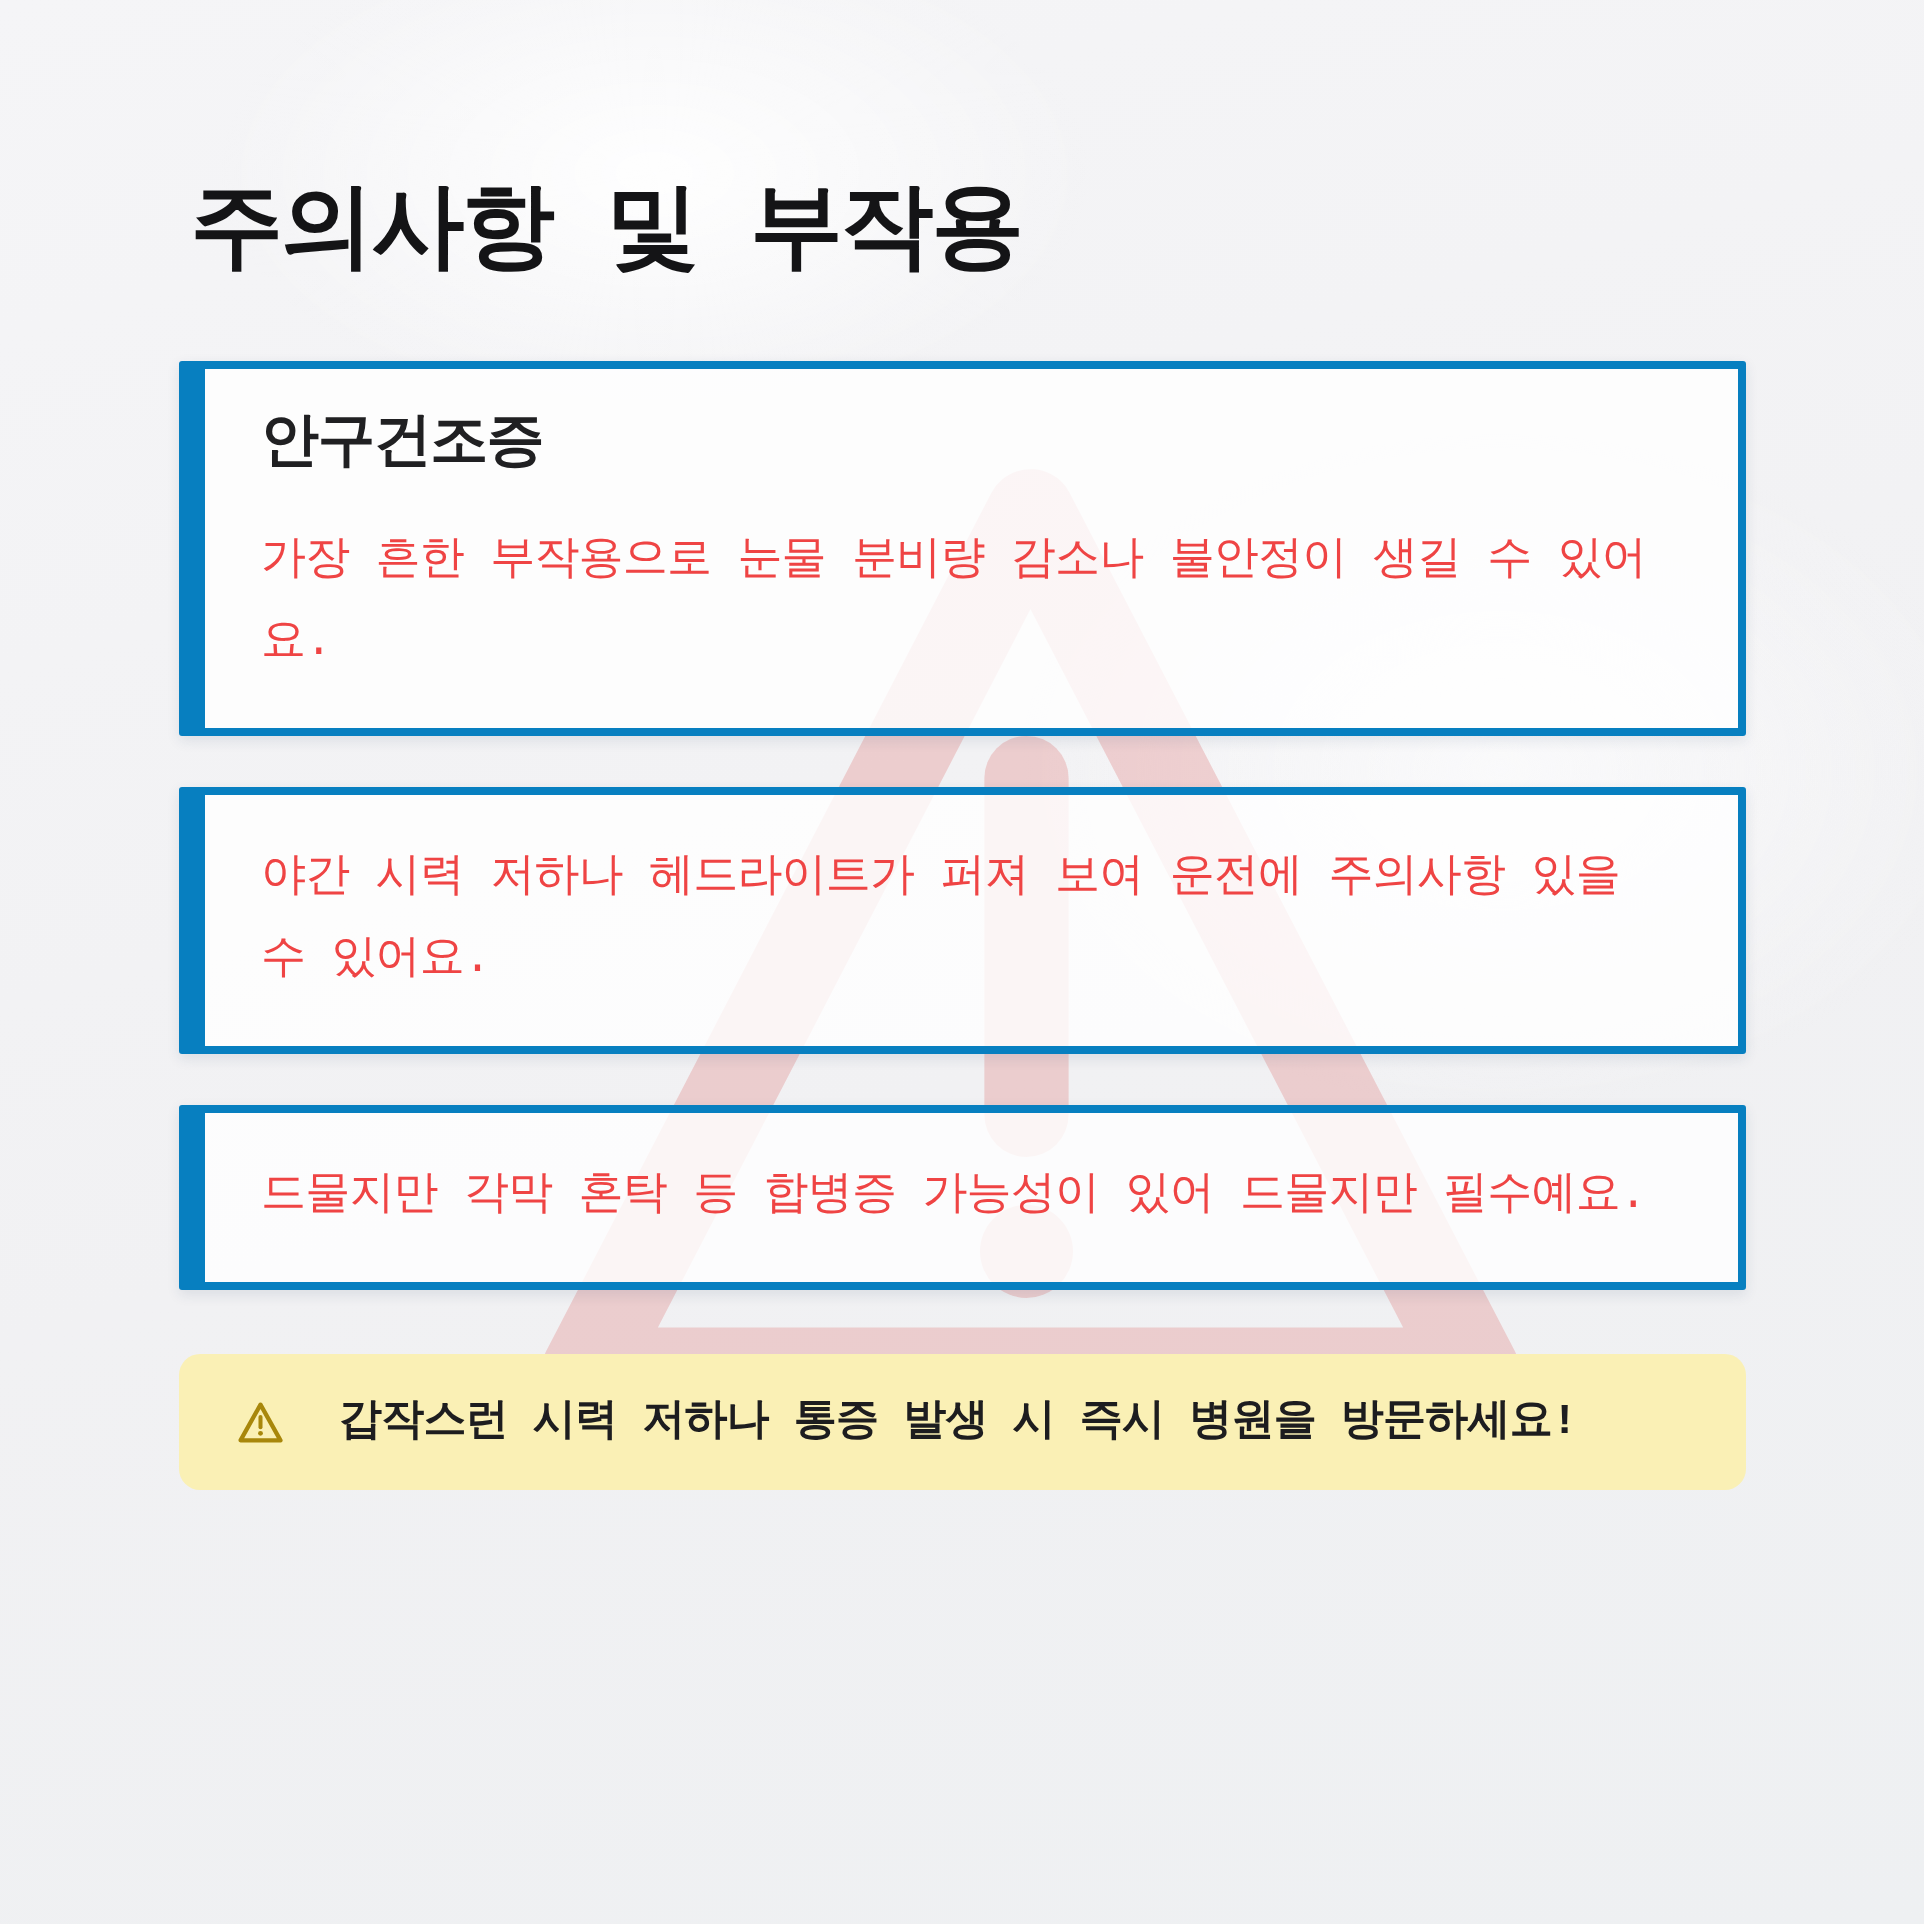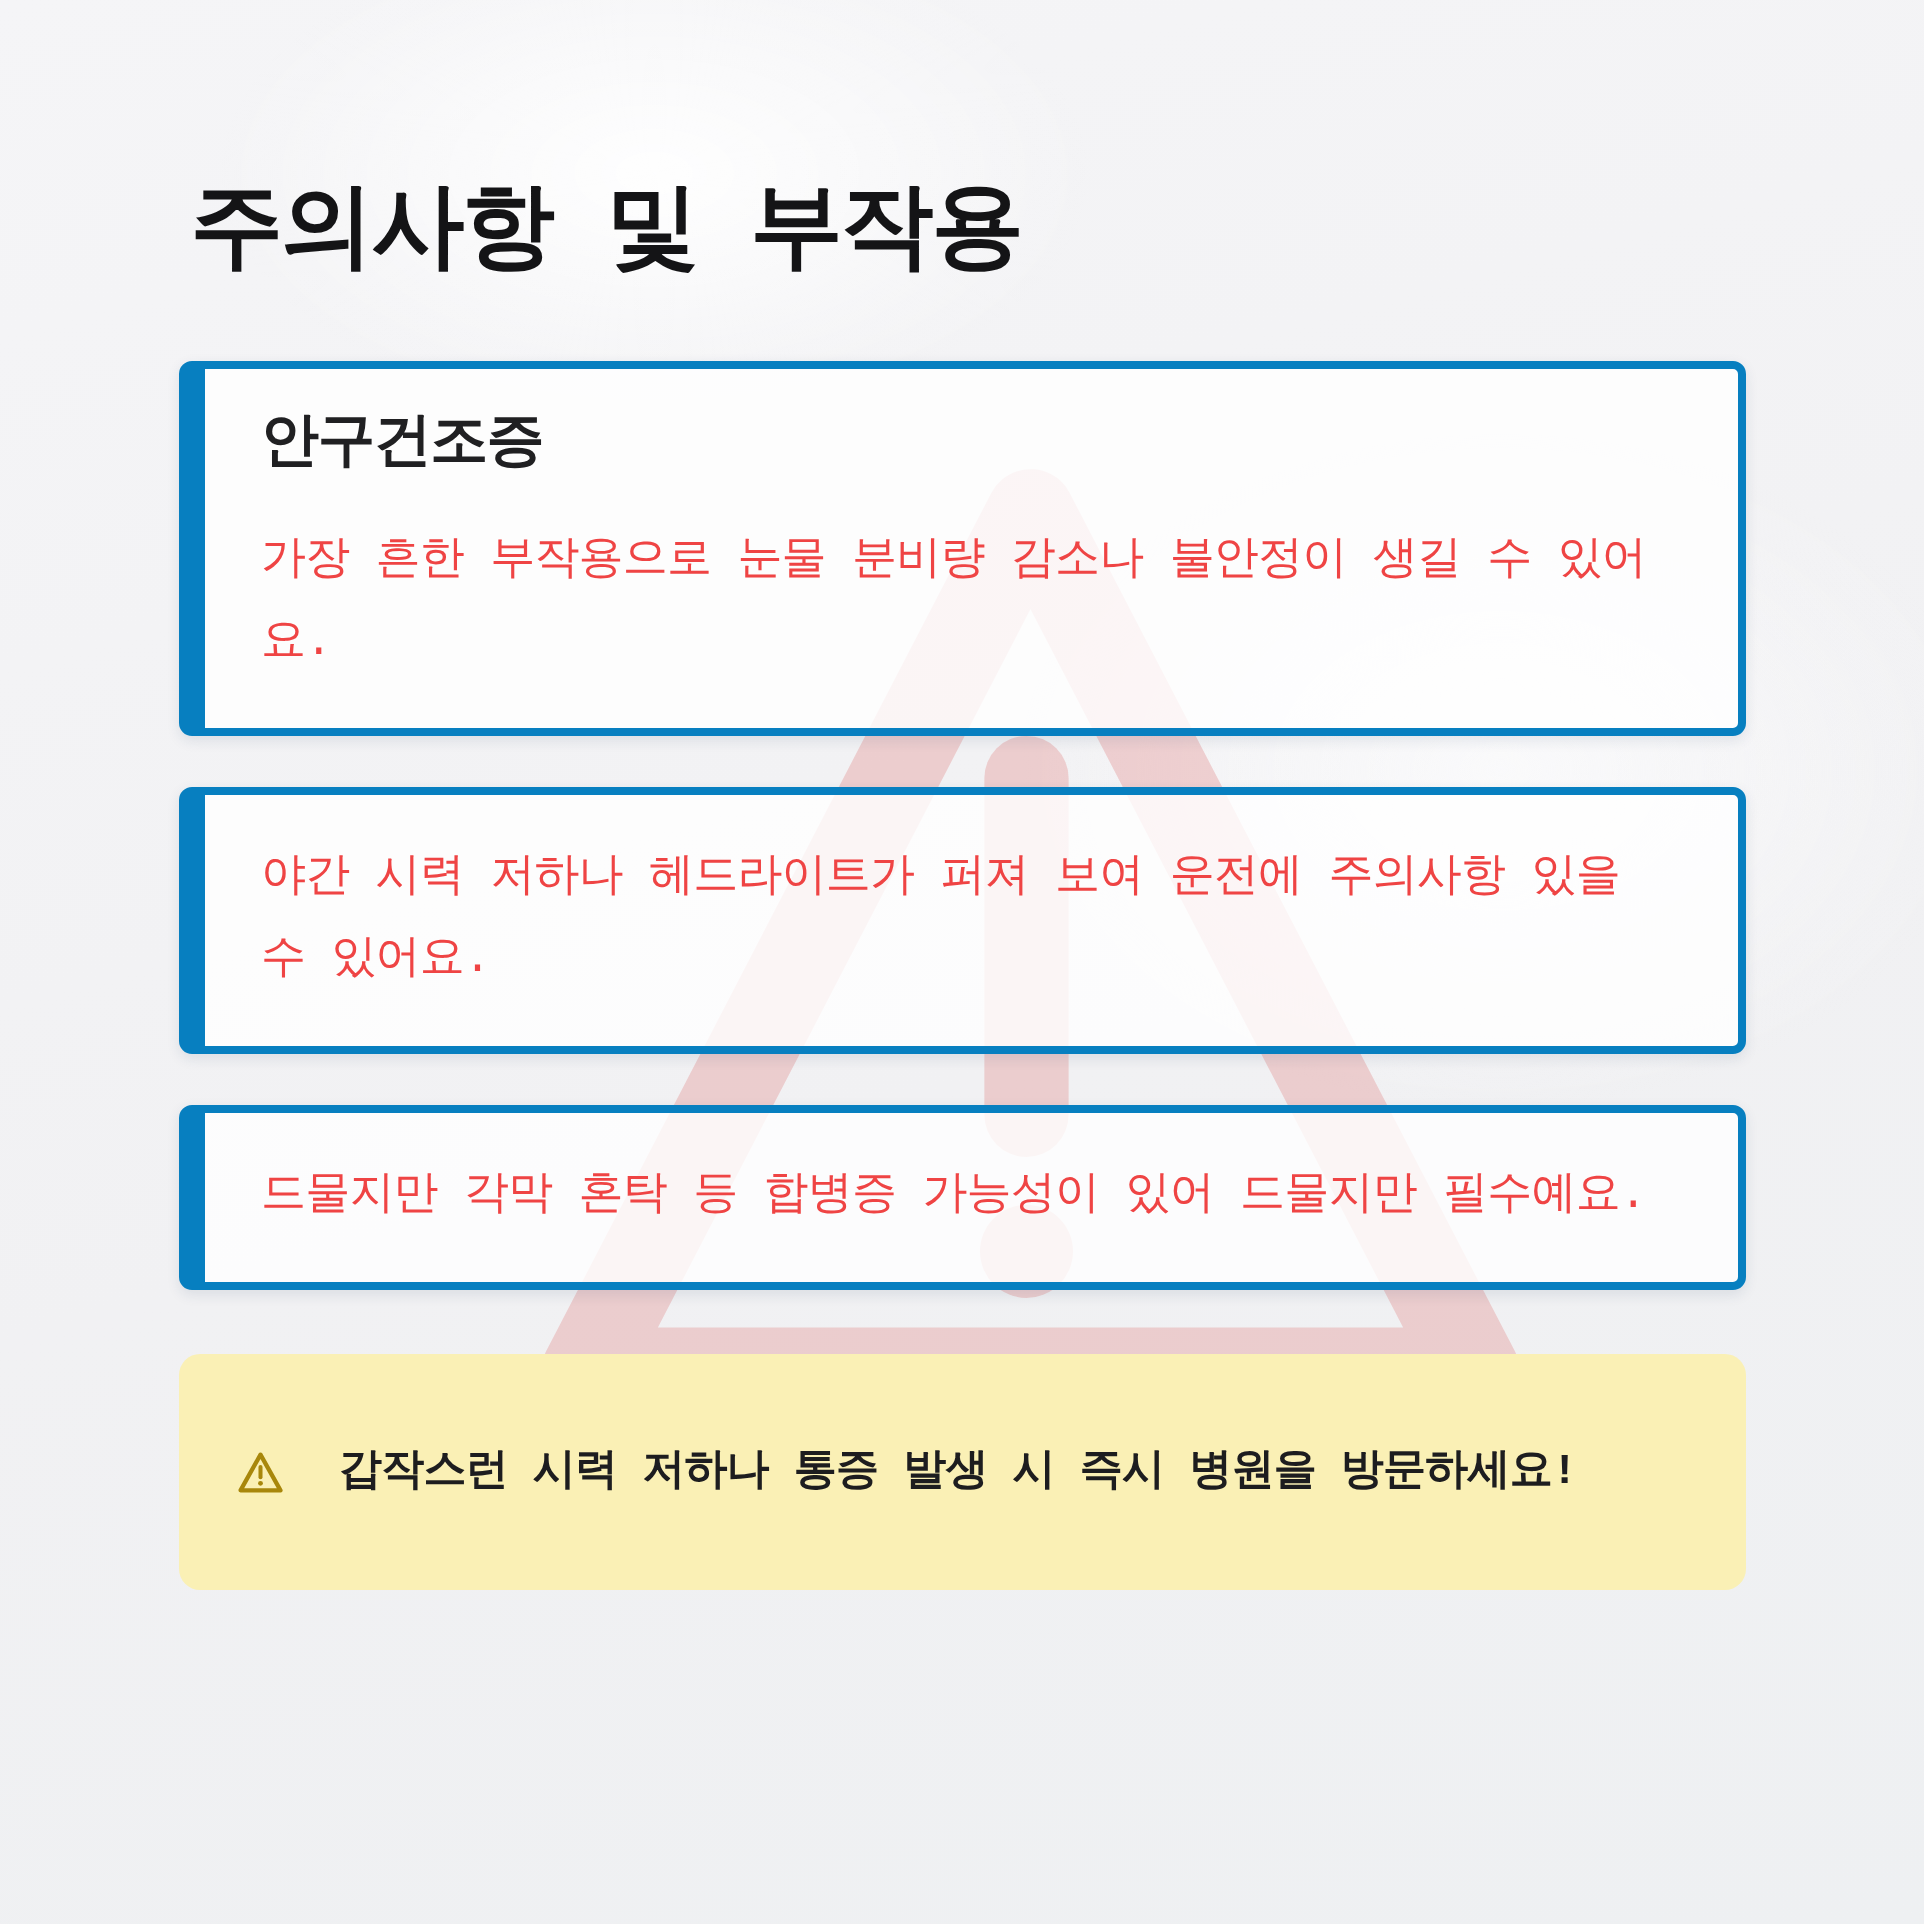--- a/index.html
+++ b/index.html
@@ -19,38 +19,38 @@
   .content{
     position:absolute;left:179px;top:180px;width:1567px;z-index:2;font-family:Liberation Mono, monospace;
   }
   .page-title{
     font-size:93px;font-weight:800;letter-spacing:-2.4px;line-height:1.15;
     color:#141416;margin:0 0 74px 11.2px;
   }
   .card{
     box-sizing:border-box;width:100%;
     background:rgba(255,255,255,.80);
-    border:8px solid #077fc0;border-left-width:26px;border-radius:13px;
+    border:8px solid #077fc0;border-left-width:26px;border-radius:3px;
     padding:42px 56px 45px 56px;
     margin-bottom:51px;
     box-shadow:0 4.8px 13px rgba(25,60,95,.10);
   }
   .card-title{
     font-size:58px;font-weight:700;letter-spacing:-1.6px;color:#202022;
     margin:0 0 42px 0;line-height:1.15;
   }
   .card-body{
     font-size:45px;font-weight:400;color:#ef4444;letter-spacing:-0.8px;
     line-height:1.82;margin:0;
   }
   .warning-banner{
     box-sizing:border-box;width:100%;
     background:#faf0b5;border-radius:21px;
     margin-top:64px;
-    padding:90px 56px;
+    padding:40px 56px;
     display:flex;align-items:center;gap:53px;
     position:relative;z-index:2;
   }
   .warning-banner .icon{flex:0 0 51px;width:51px;height:51px;}
   .banner-text{
     font-size:43px;font-weight:600;letter-spacing:-0.8px;color:#1d1d1f;line-height:1.3;
   }
 </style>
 </head>
 <body>

